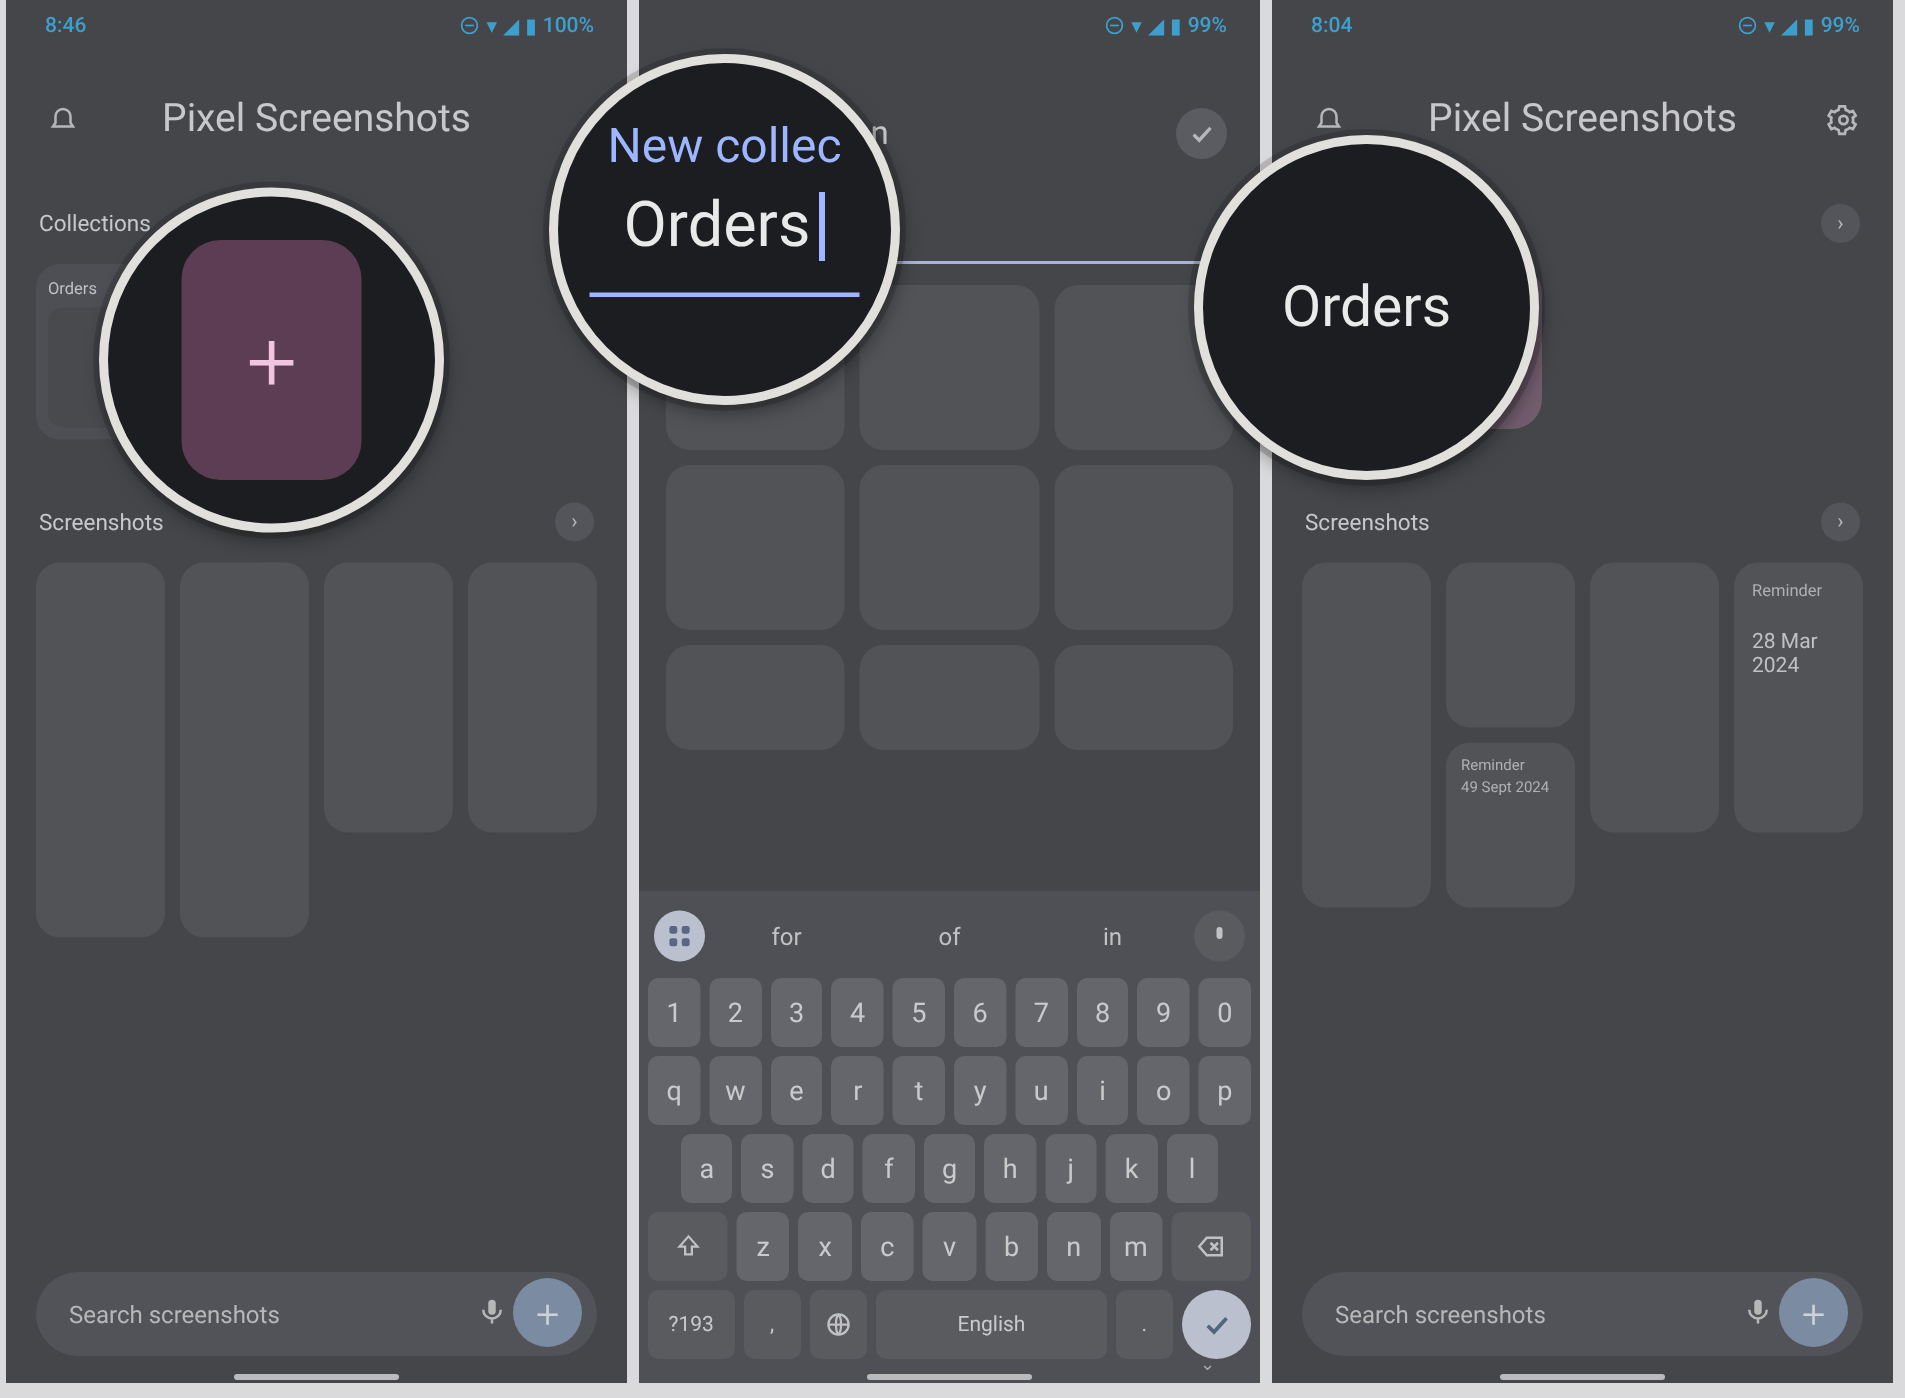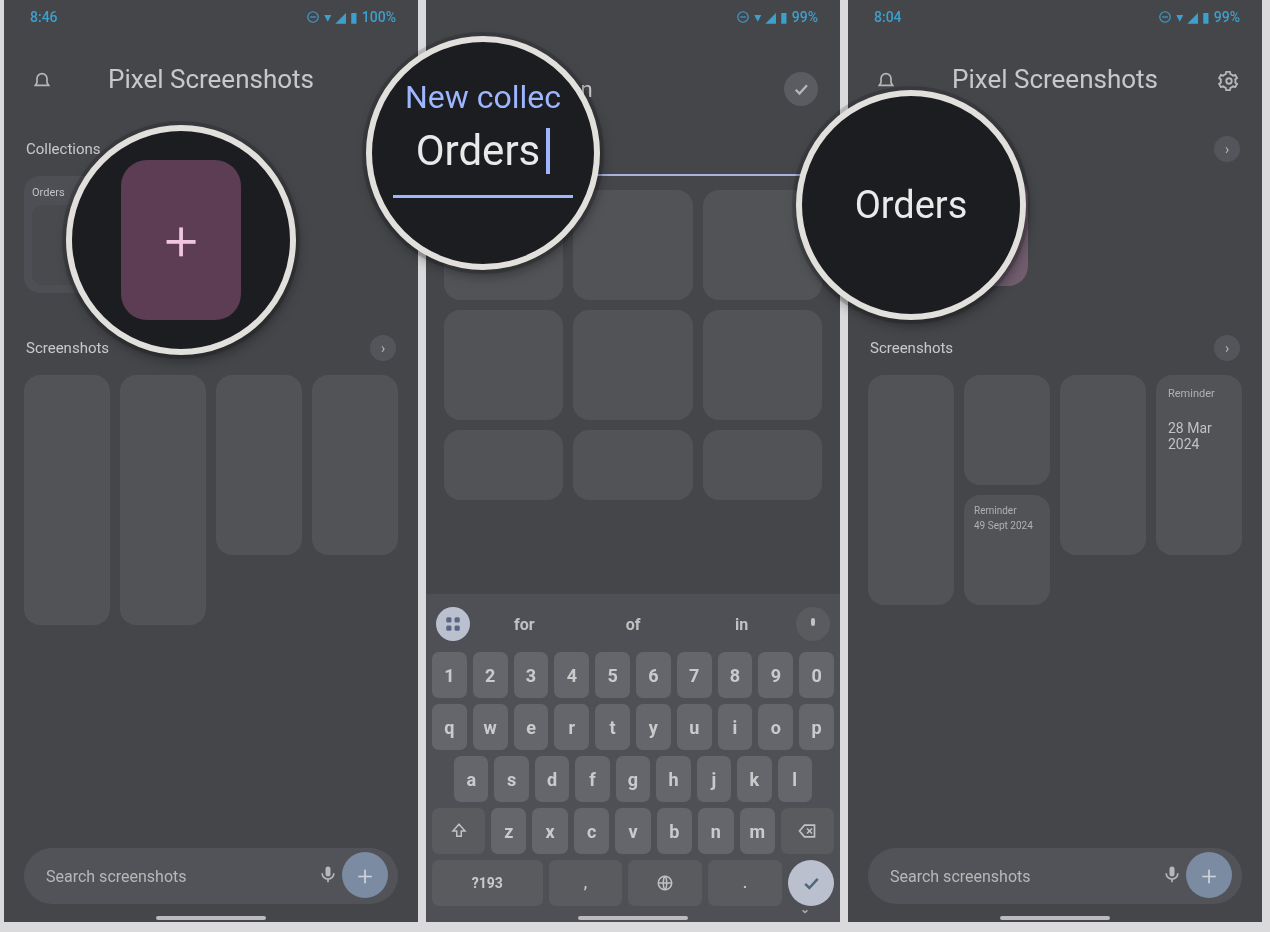--- a/index.html
+++ b/index.html
@@ -38,21 +38,21 @@
   .fab { position:absolute; right:30px; bottom:24px; width:46px; height:46px; border-radius:50%; background:#6d87a6; display:flex; align-items:center; justify-content:center; color:#eef3f9; font-size:26px; }
 
   
   .newcoll-hdr { display:flex; align-items:center; justify-content:space-between; padding:0 22px; margin-top:38px; }
   .newcoll-hdr span { color:#e3e3e3; font-size:22px; }
   .chk-circ { width:34px; height:34px; border-radius:50%; background:#3b3e42; display:flex; align-items:center; justify-content:center; color:#c9c9c9; }
   .input-line { margin:18px 22px 0; border-bottom:2px solid #b6c4ff; height:52px; display:flex; align-items:center; }
   .input-line span { color:#e3e3e3; font-size:28px; }
   .caret { display:inline-block; width:2px; height:34px; background:#b6c4ff; margin-left:4px; }
 
-  .kb { position:absolute; bottom:0; left:0; right:0; background:#2a2c30; padding:8px 6px 16px;font-weight:bold; }
+  .kb { position:absolute; bottom:0; left:0; right:0; background:#2a2c30; padding:8px 6px 16px; }
   .sugg { display:flex; align-items:center; height:44px; }
   .sugg .chip { width:34px; height:34px; border-radius:50%; background:#cfd8ec; display:flex; align-items:center; justify-content:center; }
   .sugg .w { flex:1; text-align:center; color:#d9d9d9; font-size:16px; }
   .kbrow { display:flex; gap:6px; margin-top:6px; justify-content:center; }
   .key { background:#4b4e52; color:#e7e7e7; border-radius:7px; height:46px; flex:1; display:flex; align-items:center; justify-content:center; font-size:18px; }
   .key.func { background:#3a3c40; font-size:14px; }
   .key.wide { flex:1.5; }
   .key.space { flex:4; font-size:14px; }
   .key.ent { background:#cfd8ec; color:#2a4d6a; border-radius:50%; width:46px; flex:0 0 46px; }
 
@@ -256,20 +256,21 @@
       </div>
     <div class="kbrow">
       <div class="key func wide">?193</div>
       <div class="key func">,</div>
       <div class="key func">
         <svg width="18" height="18" viewBox="0 0 24 24" fill="none" stroke="#d9d9d9" stroke-width="2">
             <circle cx="12" cy="12" r="9"></circle>
             <path d="M3 12h18M12 3c3 3 3 15 0 18M12 3c-3 3-3 15 0 18"></path>
           </svg>
       </div>
+      <div class="key func space">English</div>
       <div class="key func">.</div>
       <div class="key ent">
         <svg width="20" height="20" viewBox="0 0 24 24" fill="none" stroke="#2a4d6a" stroke-width="3">
             <polyline points="5 13 10 18 20 7"></polyline>
           </svg>
       </div>
     </div>
     <span class="kb-handle">⌄</span>
   </div>
   <div class="nav-handle"></div>

